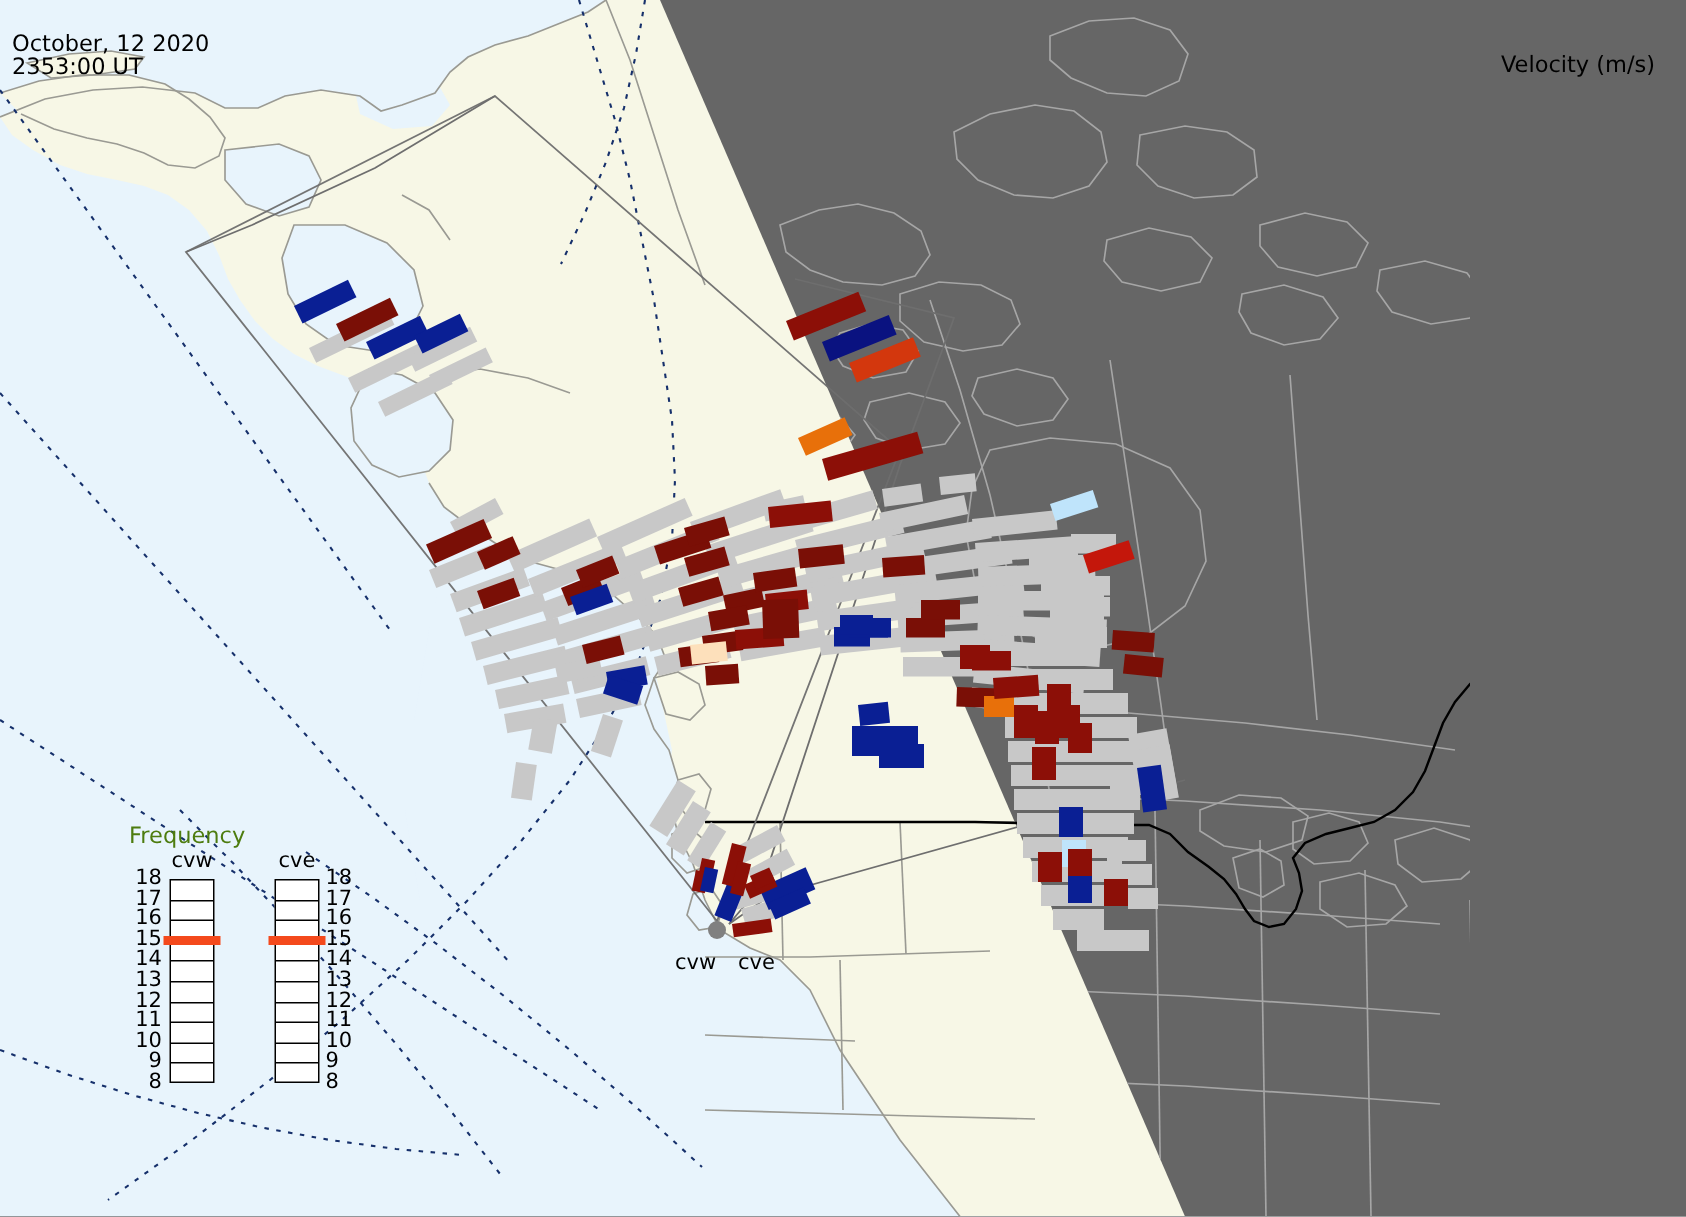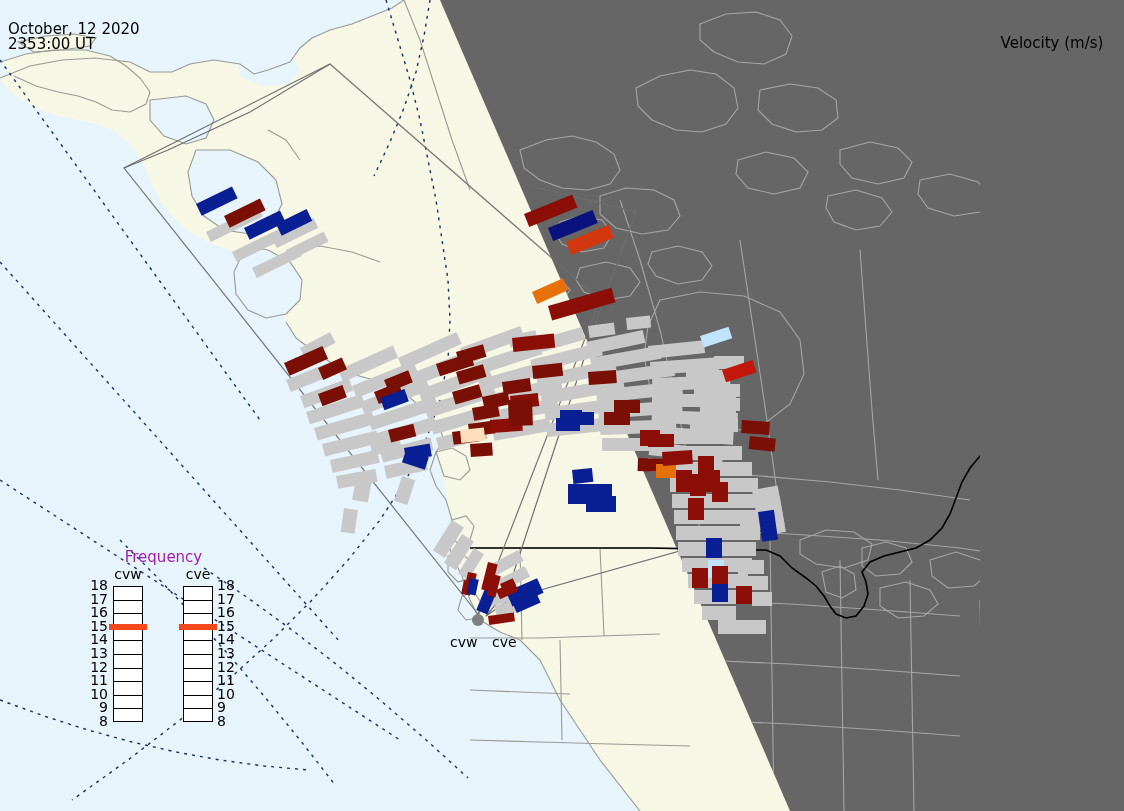--- a/index.html
+++ b/index.html
@@ -13,21 +13,21 @@
   #cbar-wrap{position:absolute;left:980px;top:16px;width:144px;height:811px;margin-top:16px;}
   #cbar-title{position:absolute;left:0px;top:2px;width:144px;text-align:center;
       font-size:15px;color:#000;letter-spacing:0px;}
 
   
   #stamp{position:absolute;left:8px;top:2px;font-size:15px;color:#000;line-height:15px;
       white-space:pre;margin-top:20px;}
 
   
   #freq{position:absolute;left:86px;top:548px;width:155px;height:232px;}
-  #freq-title{position:absolute;left:0;top:0;width:155px;text-align:center;font-size:15px;color:#a21caf;}
+  #freq-title{position:absolute;left:0;top:0;width:155px;font-size:15px;color:#4d7c0f;}
   .freq-col{position:absolute;width:30px;}
   .freq-head{position:absolute;top:18px;width:30px;text-align:center;font-size:14px;color:#000;}
   .freq-bar{position:absolute;top:38px;width:30px;height:136px;border:1px solid #000;
       background:#ffffff;box-sizing:border-box;}
   .freq-cell{width:100%;box-sizing:border-box;border-bottom:1px solid #000;}
   .freq-cell:last-child{border-bottom:none;}
   .freq-mark{position:absolute;height:6px;background:#f4491c;}
   .freq-lab{position:absolute;font-size:14px;color:#000;}
   .freq-lab.l{text-align:right;width:24px;}
   .freq-lab.r{text-align:left;width:24px;}

